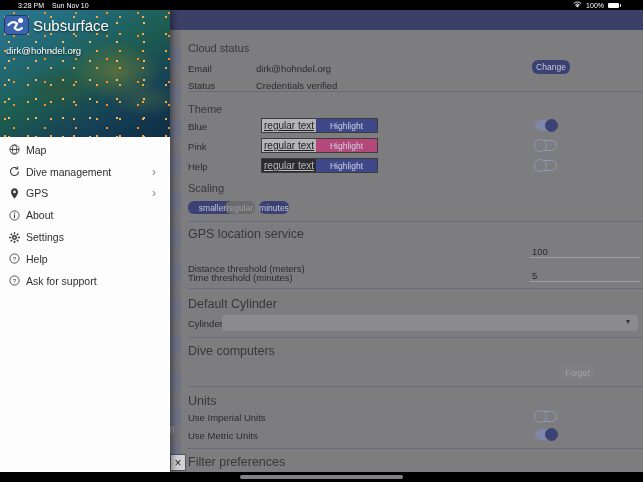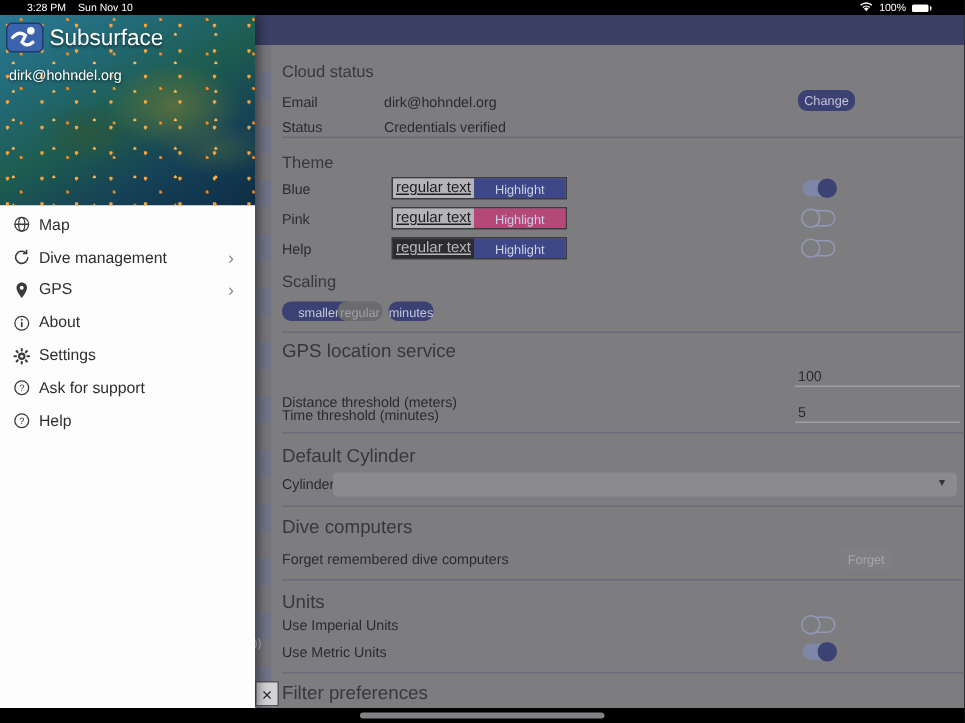--- a/index.html
+++ b/index.html
@@ -186,21 +186,20 @@
 
     <div class="sec-heading big txt" style="top:287px">Default Cylinder</div>
     <div class="row-label txt" style="top:308px">Cylinder:</div>
     <div class="dropdown">
       <span class="txt" style="position:absolute; left:6px; top:3px; font-size:9px; color:#2b2b2e;"></span>
       <span class="arrow">▾</span>
     </div>
     <div class="divider" style="top:327px"></div>
 
     <div class="sec-heading big txt" style="top:334px">Dive computers</div>
-    <div class="row-label txt" style="top:358px">Forget remembered dive computers</div>
     <button class="sq-btn" style="left:362px; top:355px; width:35px; height:15px;margin-left:28px;">Forget</button>
     <div class="divider" style="top:376px"></div>
 
     <div class="sec-heading big txt" style="top:384px">Units</div>
     <div class="row-label txt" style="top:402px">Use Imperial Units</div>
     <div class="toggle" style="top:401px">
         <span class="knob"></span>
       </div>
     <div class="row-label txt" style="top:420px">Use Metric Units</div>
     <div class="toggle on" style="top:419px">
@@ -284,30 +283,30 @@
           </span>
         <span class="mi-label txt">Settings</span>
       </li>
       <li class="menu-item">
         <span class="mi-icon">
             <svg width="13" height="13" viewBox="0 0 24 24">
               <circle cx="12" cy="12" r="8.5" fill="none" stroke="#3a3a3c" stroke-width="1.6"></circle>
               <text x="12" y="16.2" font-size="11.5" text-anchor="middle" fill="#3a3a3c" font-family="Liberation Sans, sans-serif">?</text>
             </svg>
           </span>
-        <span class="mi-label txt">Ask for support</span>
+        <span class="mi-label txt">Help</span>
       </li>
       <li class="menu-item">
         <span class="mi-icon">
             <svg width="13" height="13" viewBox="0 0 24 24">
               <circle cx="12" cy="12" r="8.5" fill="none" stroke="#3a3a3c" stroke-width="1.6"></circle>
               <text x="12" y="16.2" font-size="11.5" text-anchor="middle" fill="#3a3a3c" font-family="Liberation Sans, sans-serif">?</text>
             </svg>
           </span>
-        <span class="mi-label txt">Help</span>
+        <span class="mi-label txt">Ask for support</span>
       </li>
     </ul>
   </div>
 
   <div class="home-bar">
     <div class="home-indicator"></div>
   </div>
 
 </div>
 

